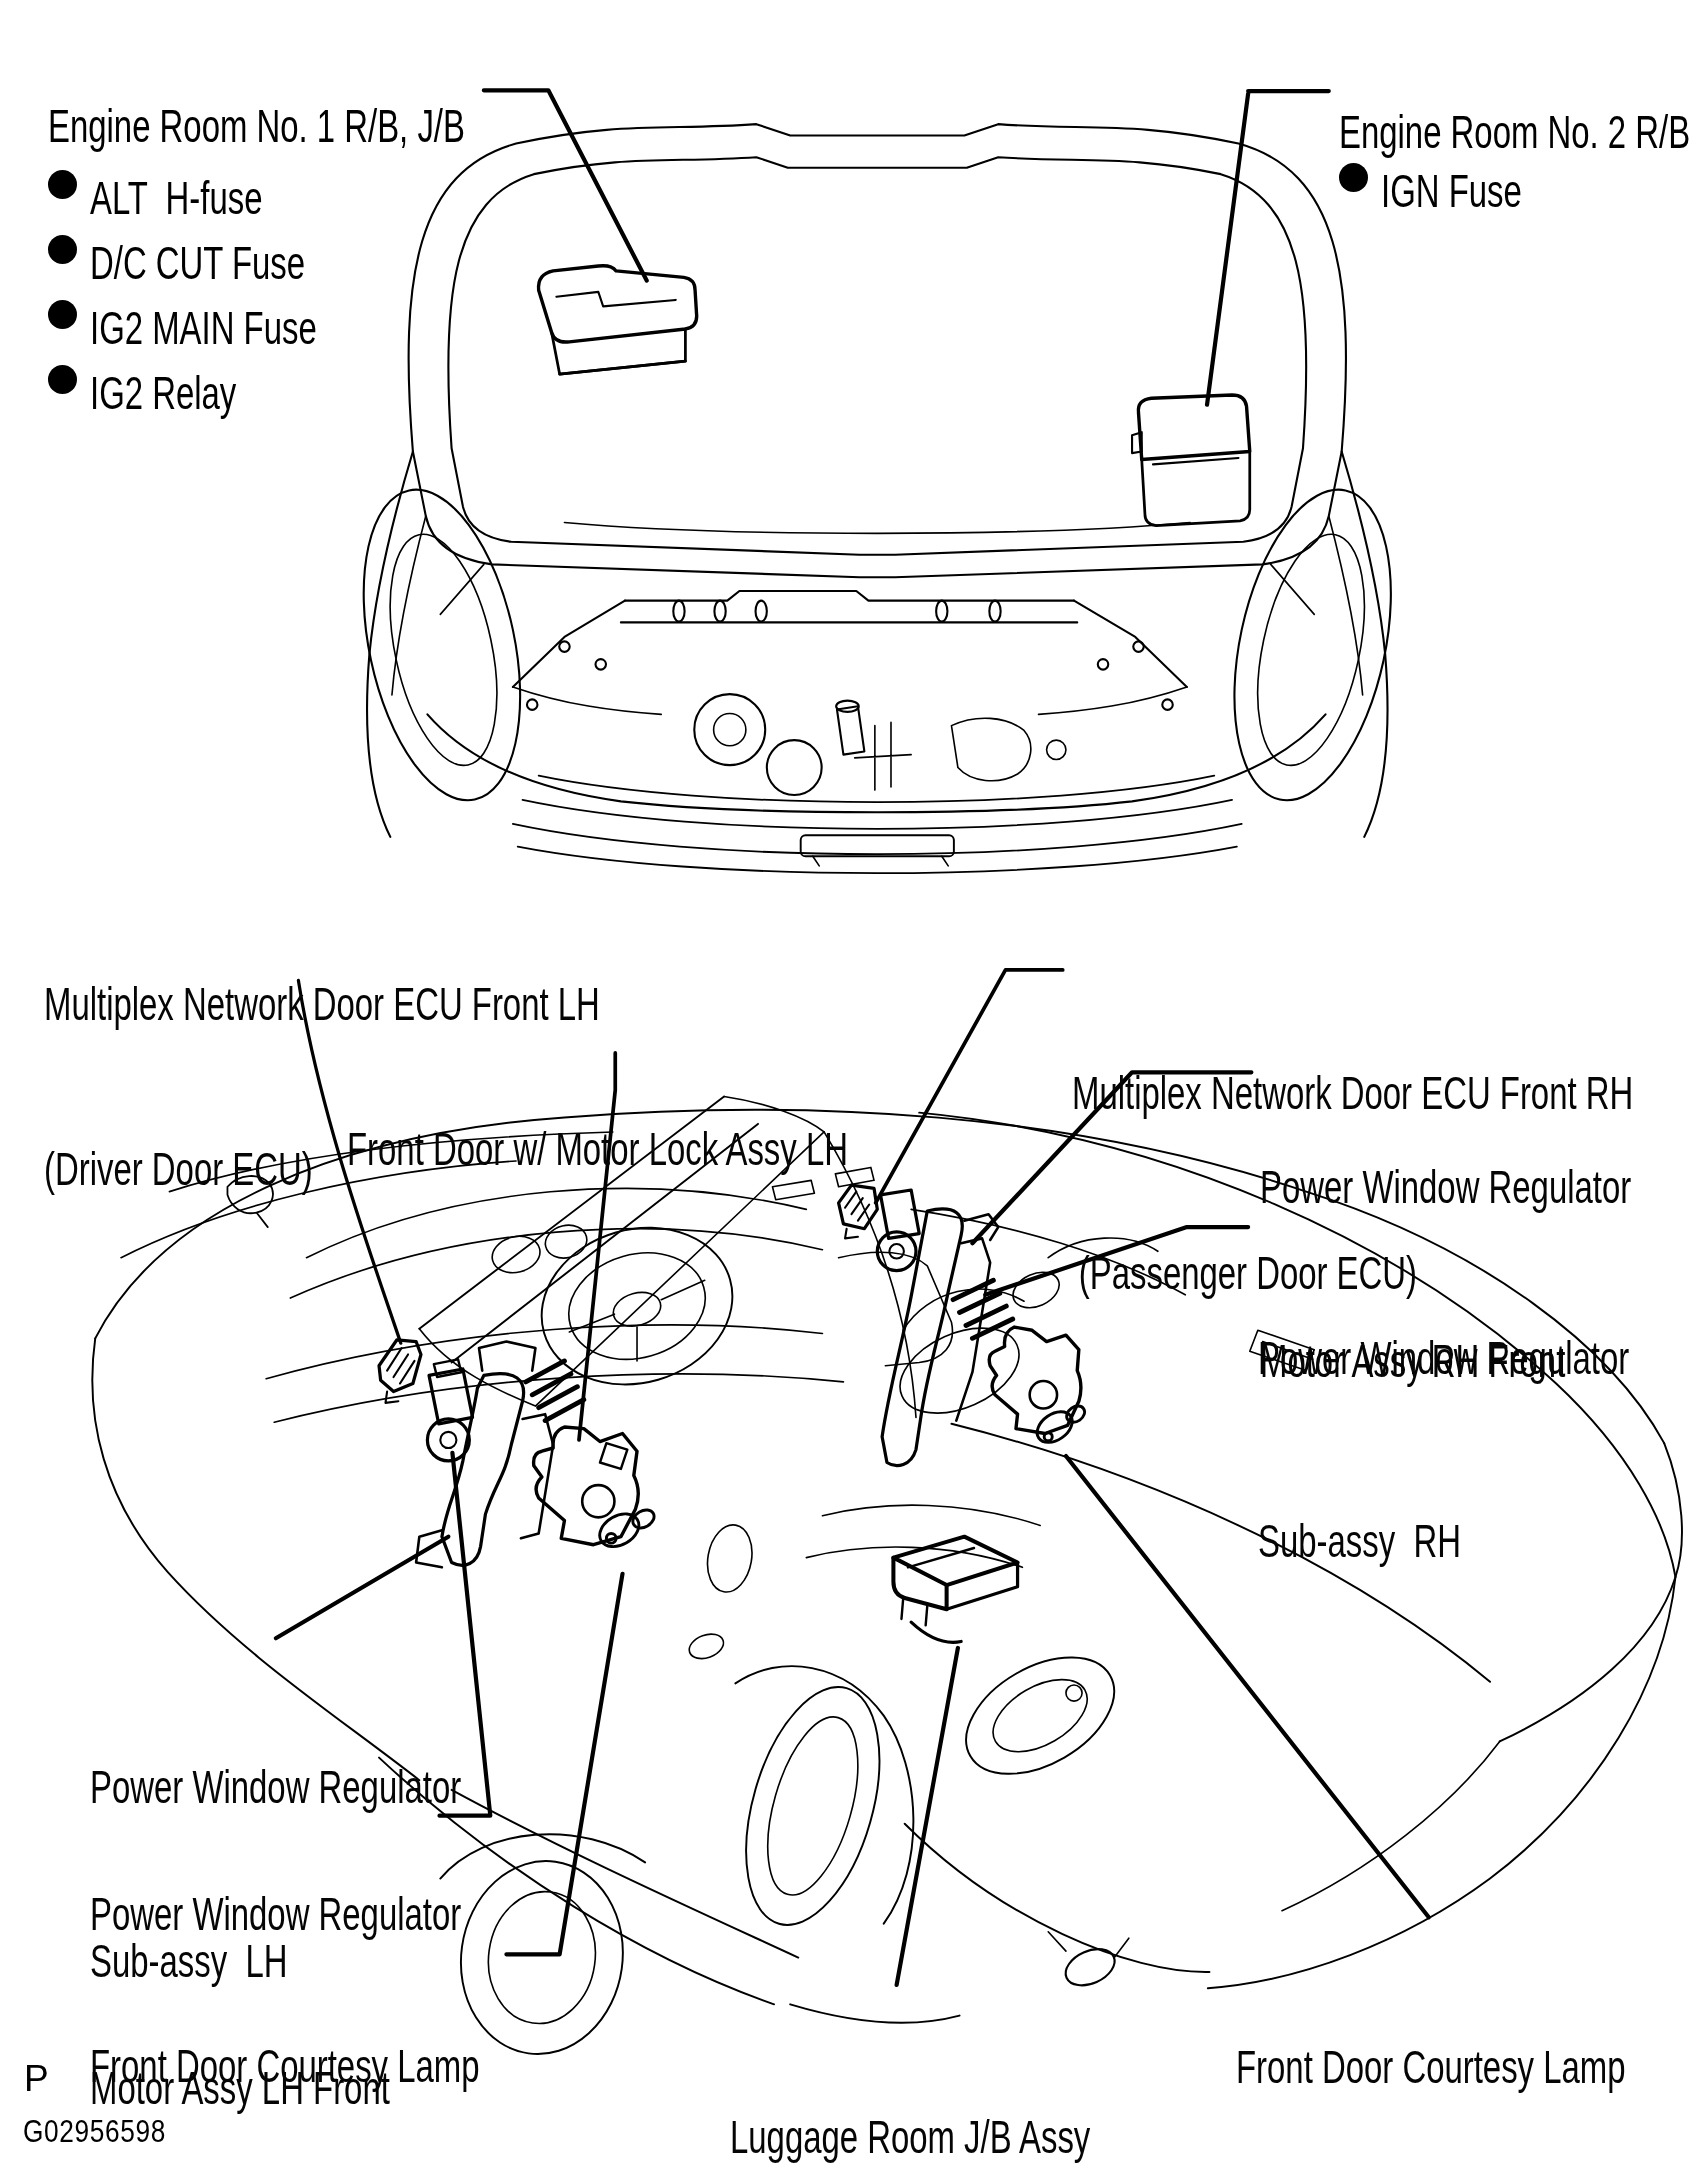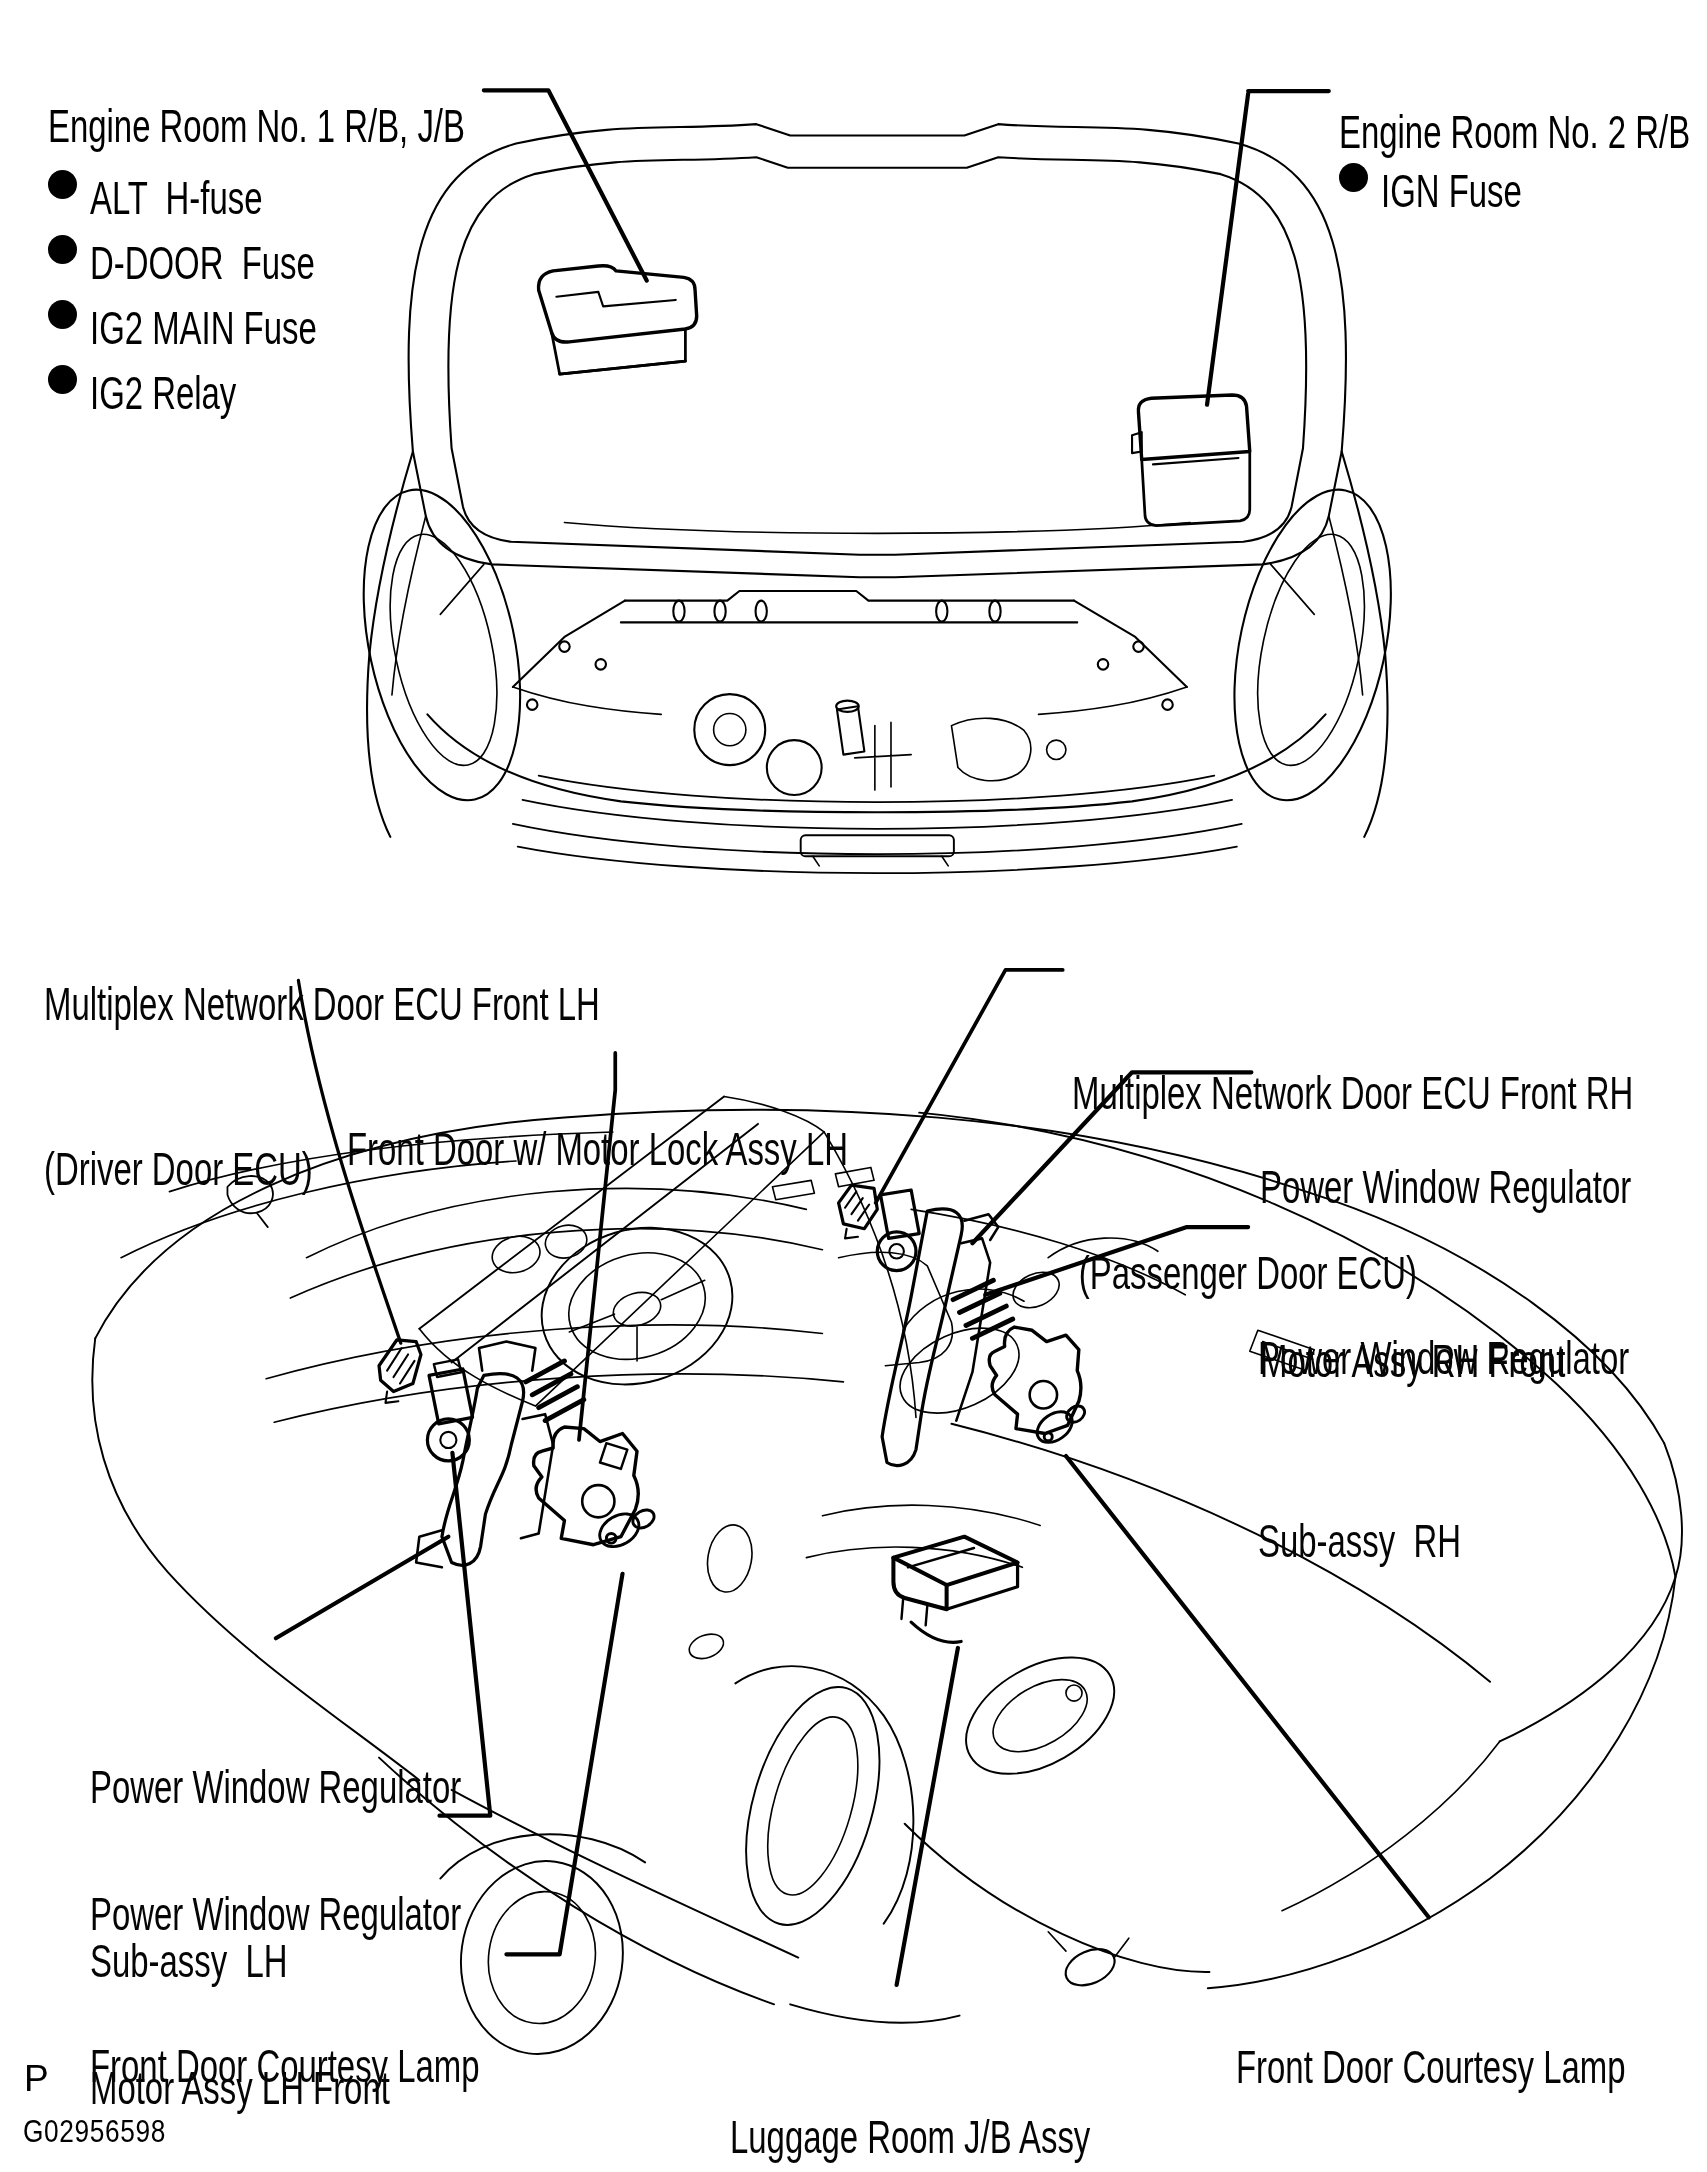--- a/index.html
+++ b/index.html
@@ -224,21 +224,21 @@
 
   <div class="legend" style="left:48px;top:60px;">
     <div class="ttl">Engine Room No. 1 R/B, J/B</div>
     <div style="height:18px;"></div>
     <div class="row">
         <span class="dot"></span>
         <span class="txt">ALT  H-fuse</span>
       </div>
     <div class="row">
         <span class="dot"></span>
-        <span class="txt">D-DOOR  Fuse</span>
+        <span class="txt">D/C CUT Fuse</span>
       </div>
     <div class="row">
         <span class="dot"></span>
         <span class="txt">IG2 MAIN Fuse</span>
       </div>
     <div class="row">
         <span class="dot"></span>
         <span class="txt">IG2 Relay</span>
       </div>
   </div>

